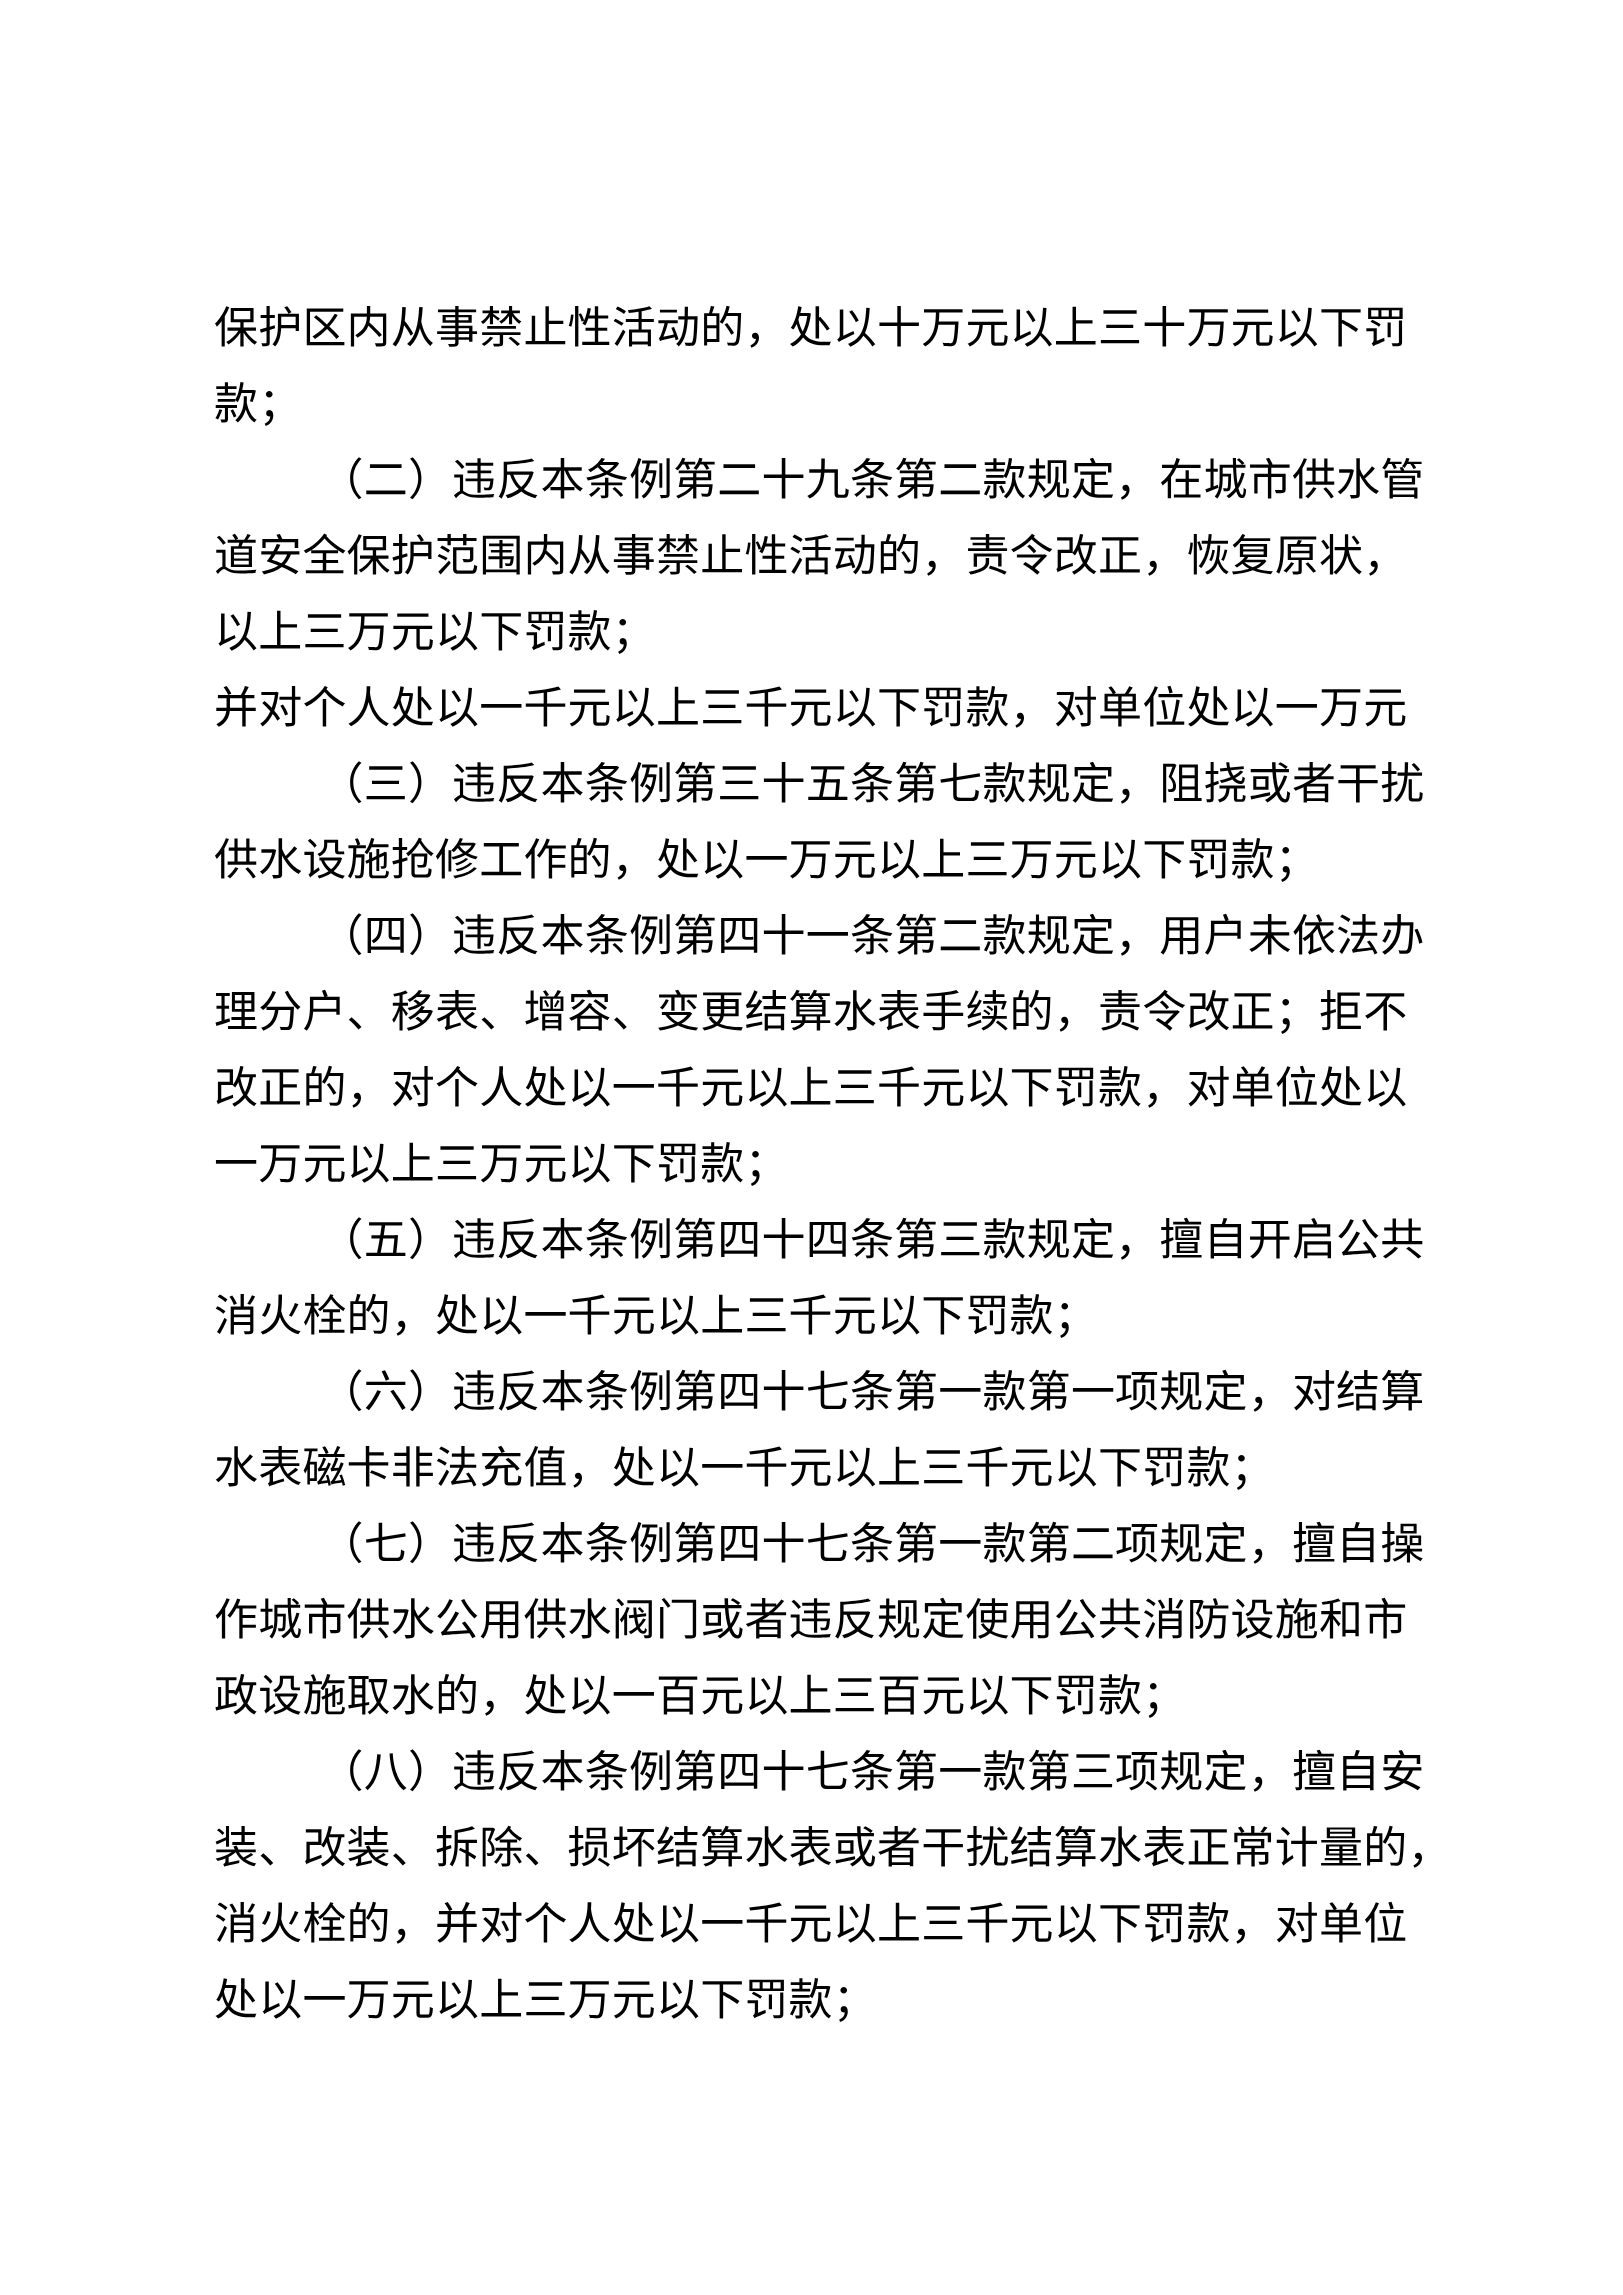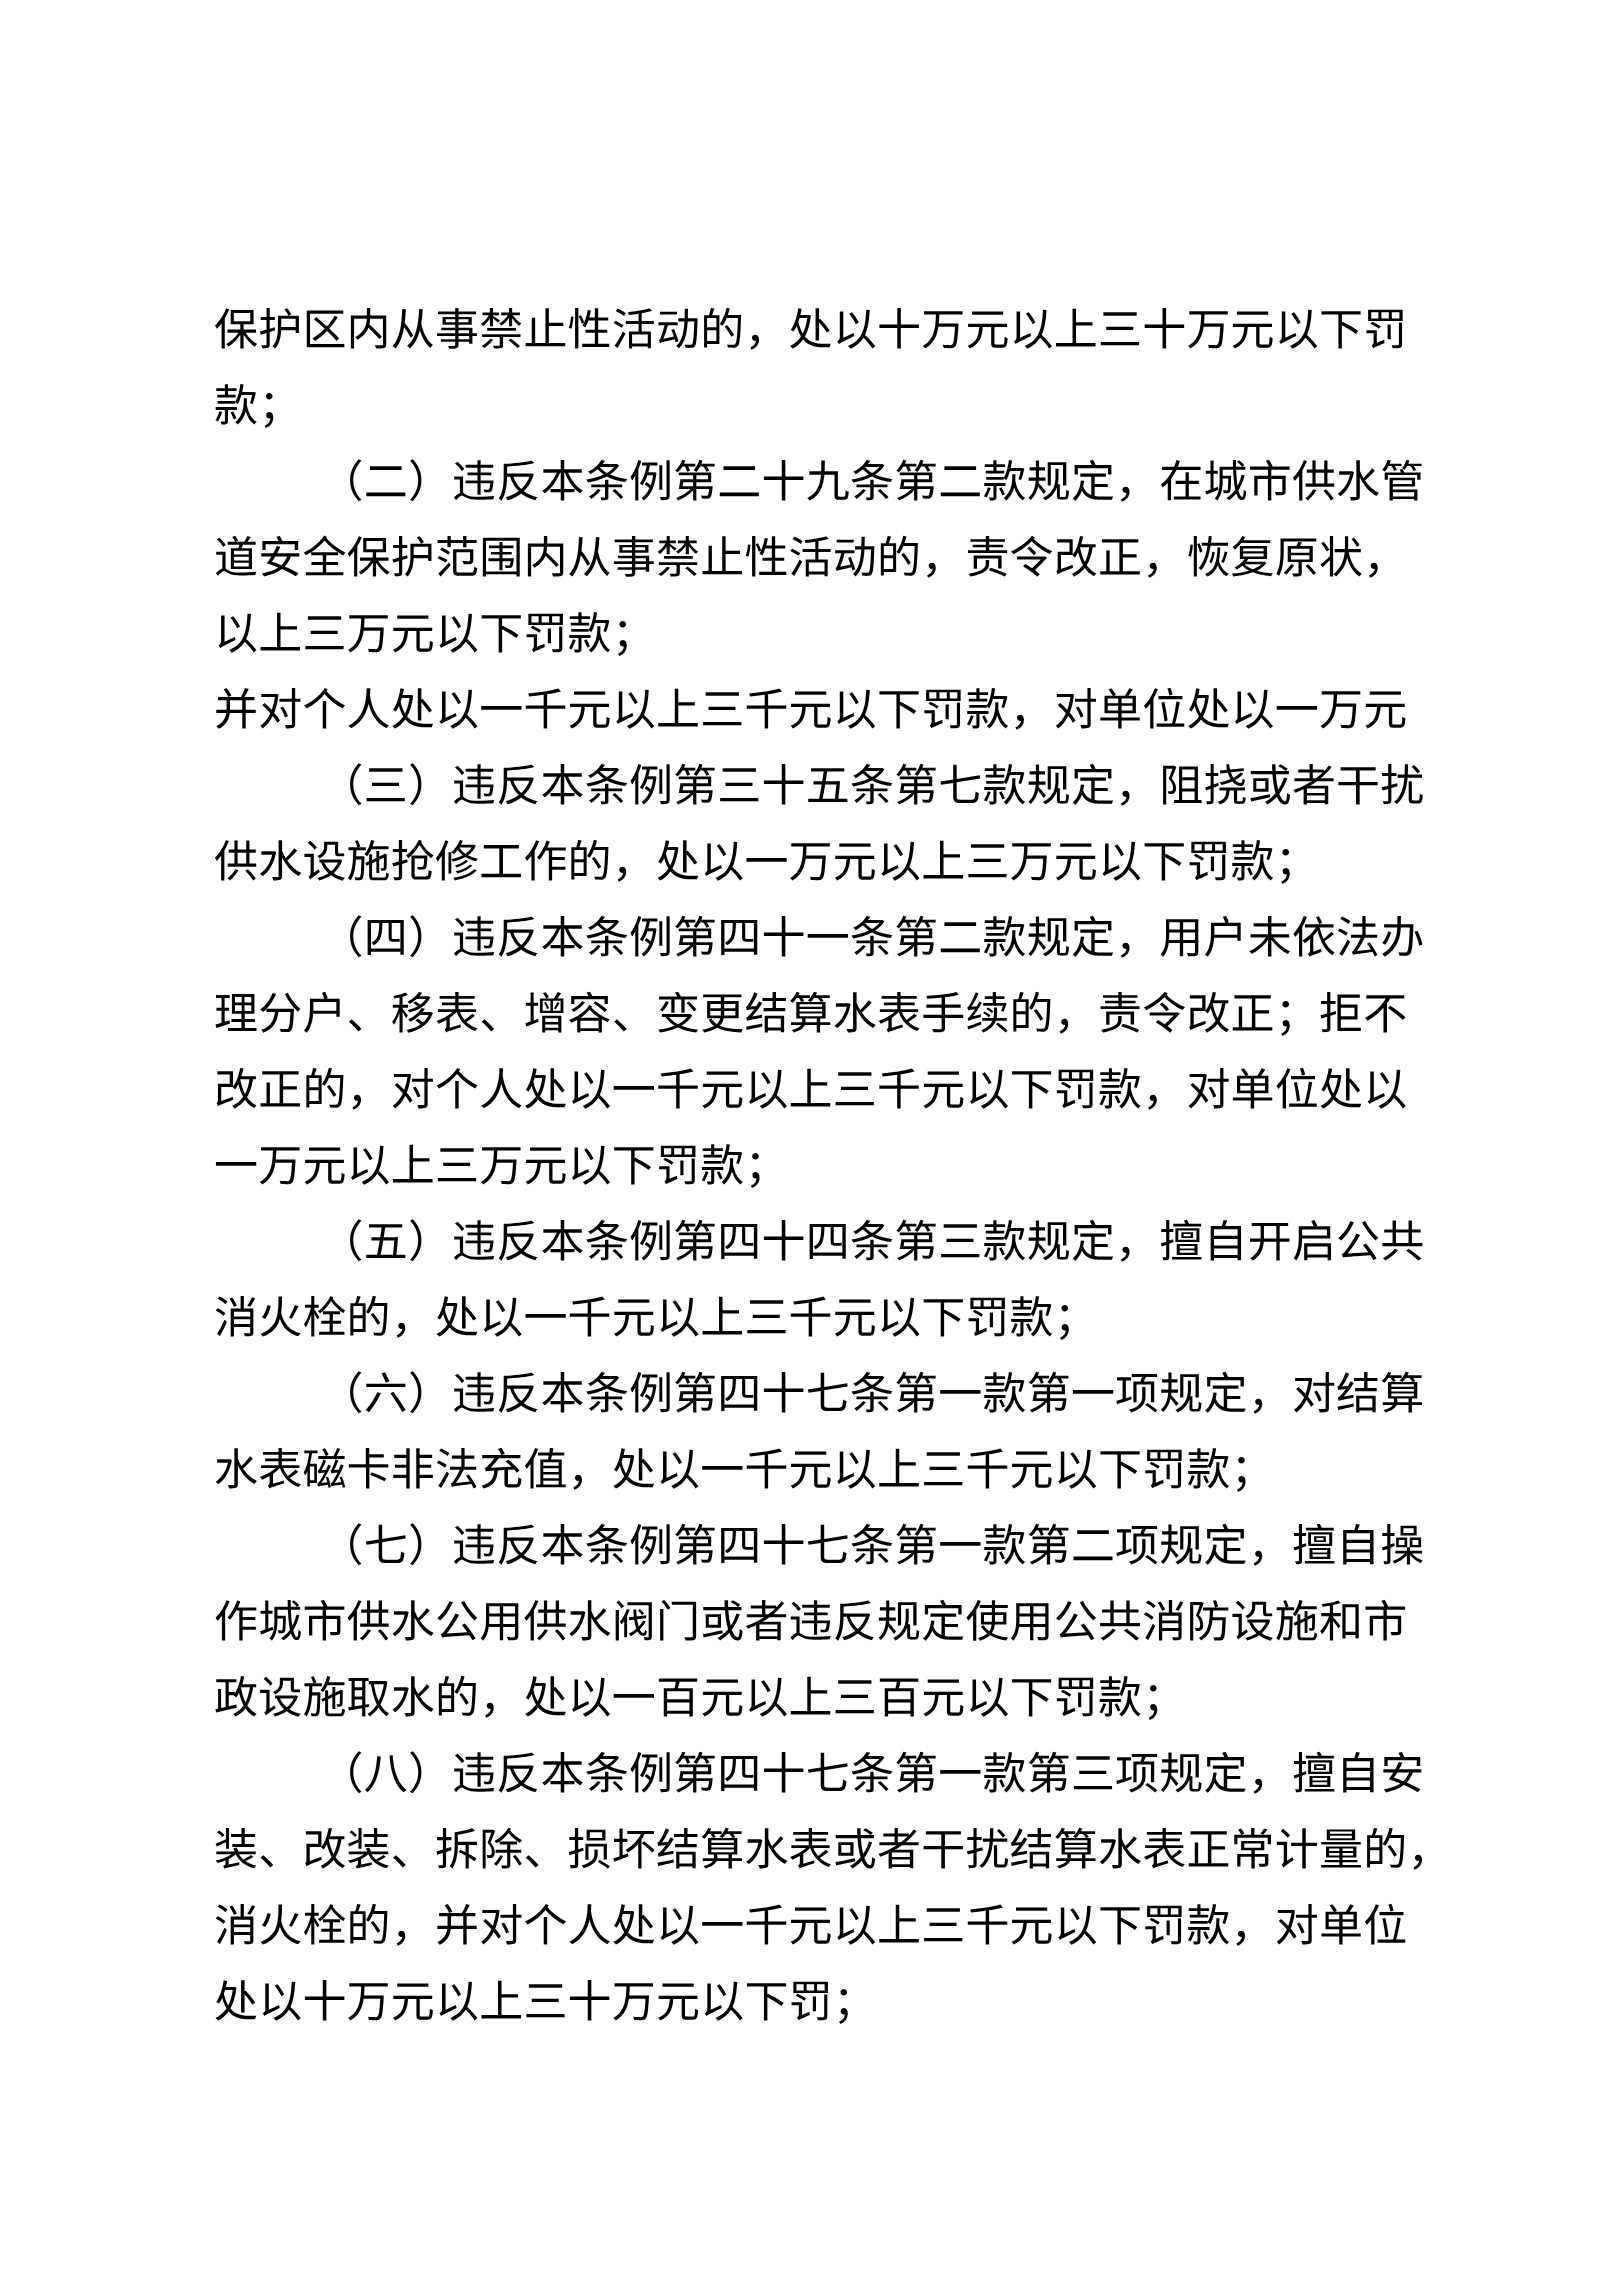--- a/index.html
+++ b/index.html
@@ -13,21 +13,21 @@
     height: 2295px;
     background: #ffffff;
     overflow: hidden;
   }
   .doc {
     position: absolute;
     left: 214px;
     top: 293px;
     width: 1227px;
     color: #000000;
-    font-family: Liberation Serif, serif;
+    font-family: Liberation Mono, monospace;
     font-size: 44px;
     line-height: 76px;
     font-weight: 400;
     letter-spacing: 0.2px;
   }
   .line {
     height: 76px;
     white-space: nowrap;
   }
   .line.indent {
@@ -55,16 +55,16 @@
     <div class="line indent">（五）违反本条例第四十四条第三款规定，擅自开启公共</div>
     <div class="line">消火栓的，处以一千元以上三千元以下罚款；</div>
     <div class="line indent">（六）违反本条例第四十七条第一款第一项规定，对结算</div>
     <div class="line">水表磁卡非法充值，处以一千元以上三千元以下罚款；</div>
     <div class="line indent">（七）违反本条例第四十七条第一款第二项规定，擅自操</div>
     <div class="line">作城市供水公用供水阀门或者违反规定使用公共消防设施和市</div>
     <div class="line">政设施取水的，处以一百元以上三百元以下罚款；</div>
     <div class="line indent">（八）违反本条例第四十七条第一款第三项规定，擅自安</div>
     <div class="line">装、改装、拆除、损坏结算水表或者干扰结算水表正常计量的，</div>
     <div class="line">消火栓的，并对个人处以一千元以上三千元以下罚款，对单位</div>
-    <div class="line">处以十万元以上三十万元以下罚；</div>
+    <div class="line">处以一万元以上三万元以下罚款；</div>
   </div>
 </div>
 
 
 </body></html>

